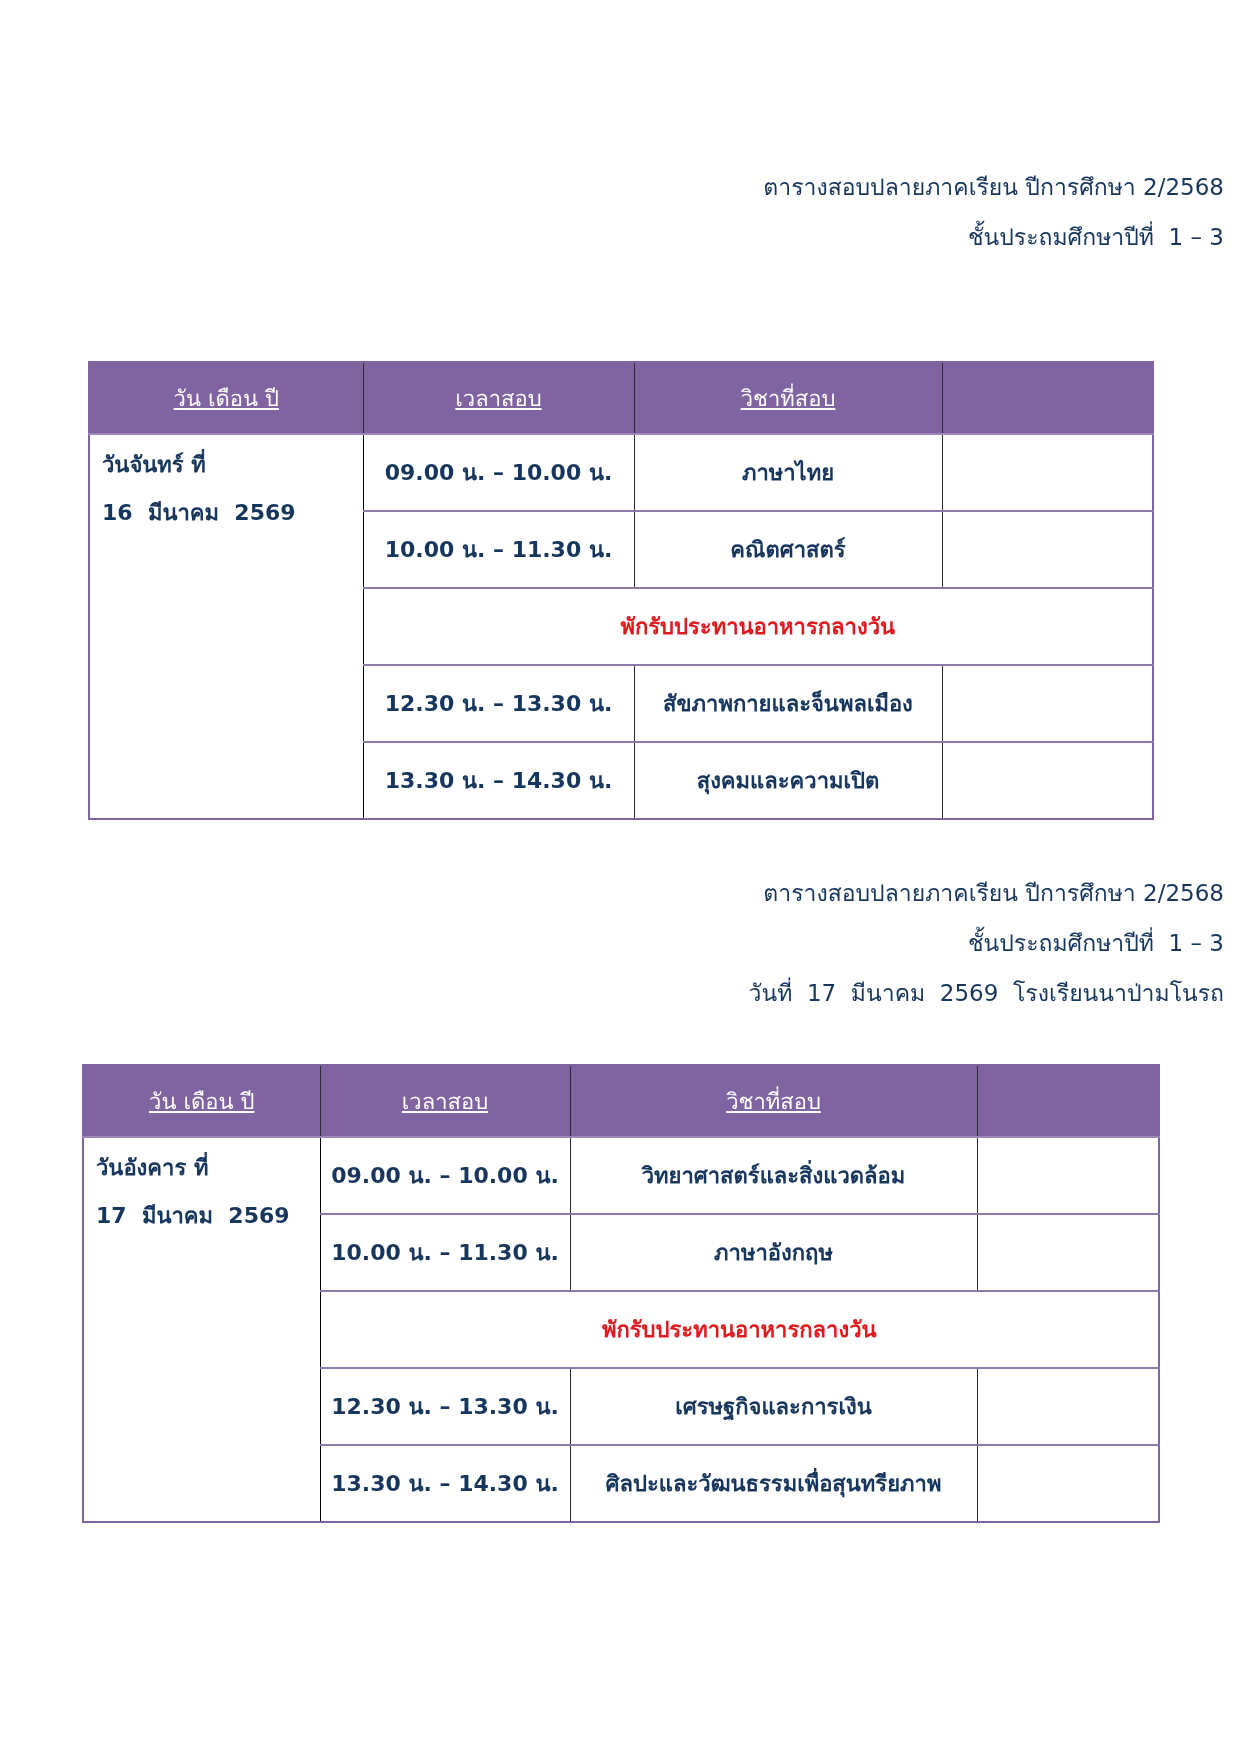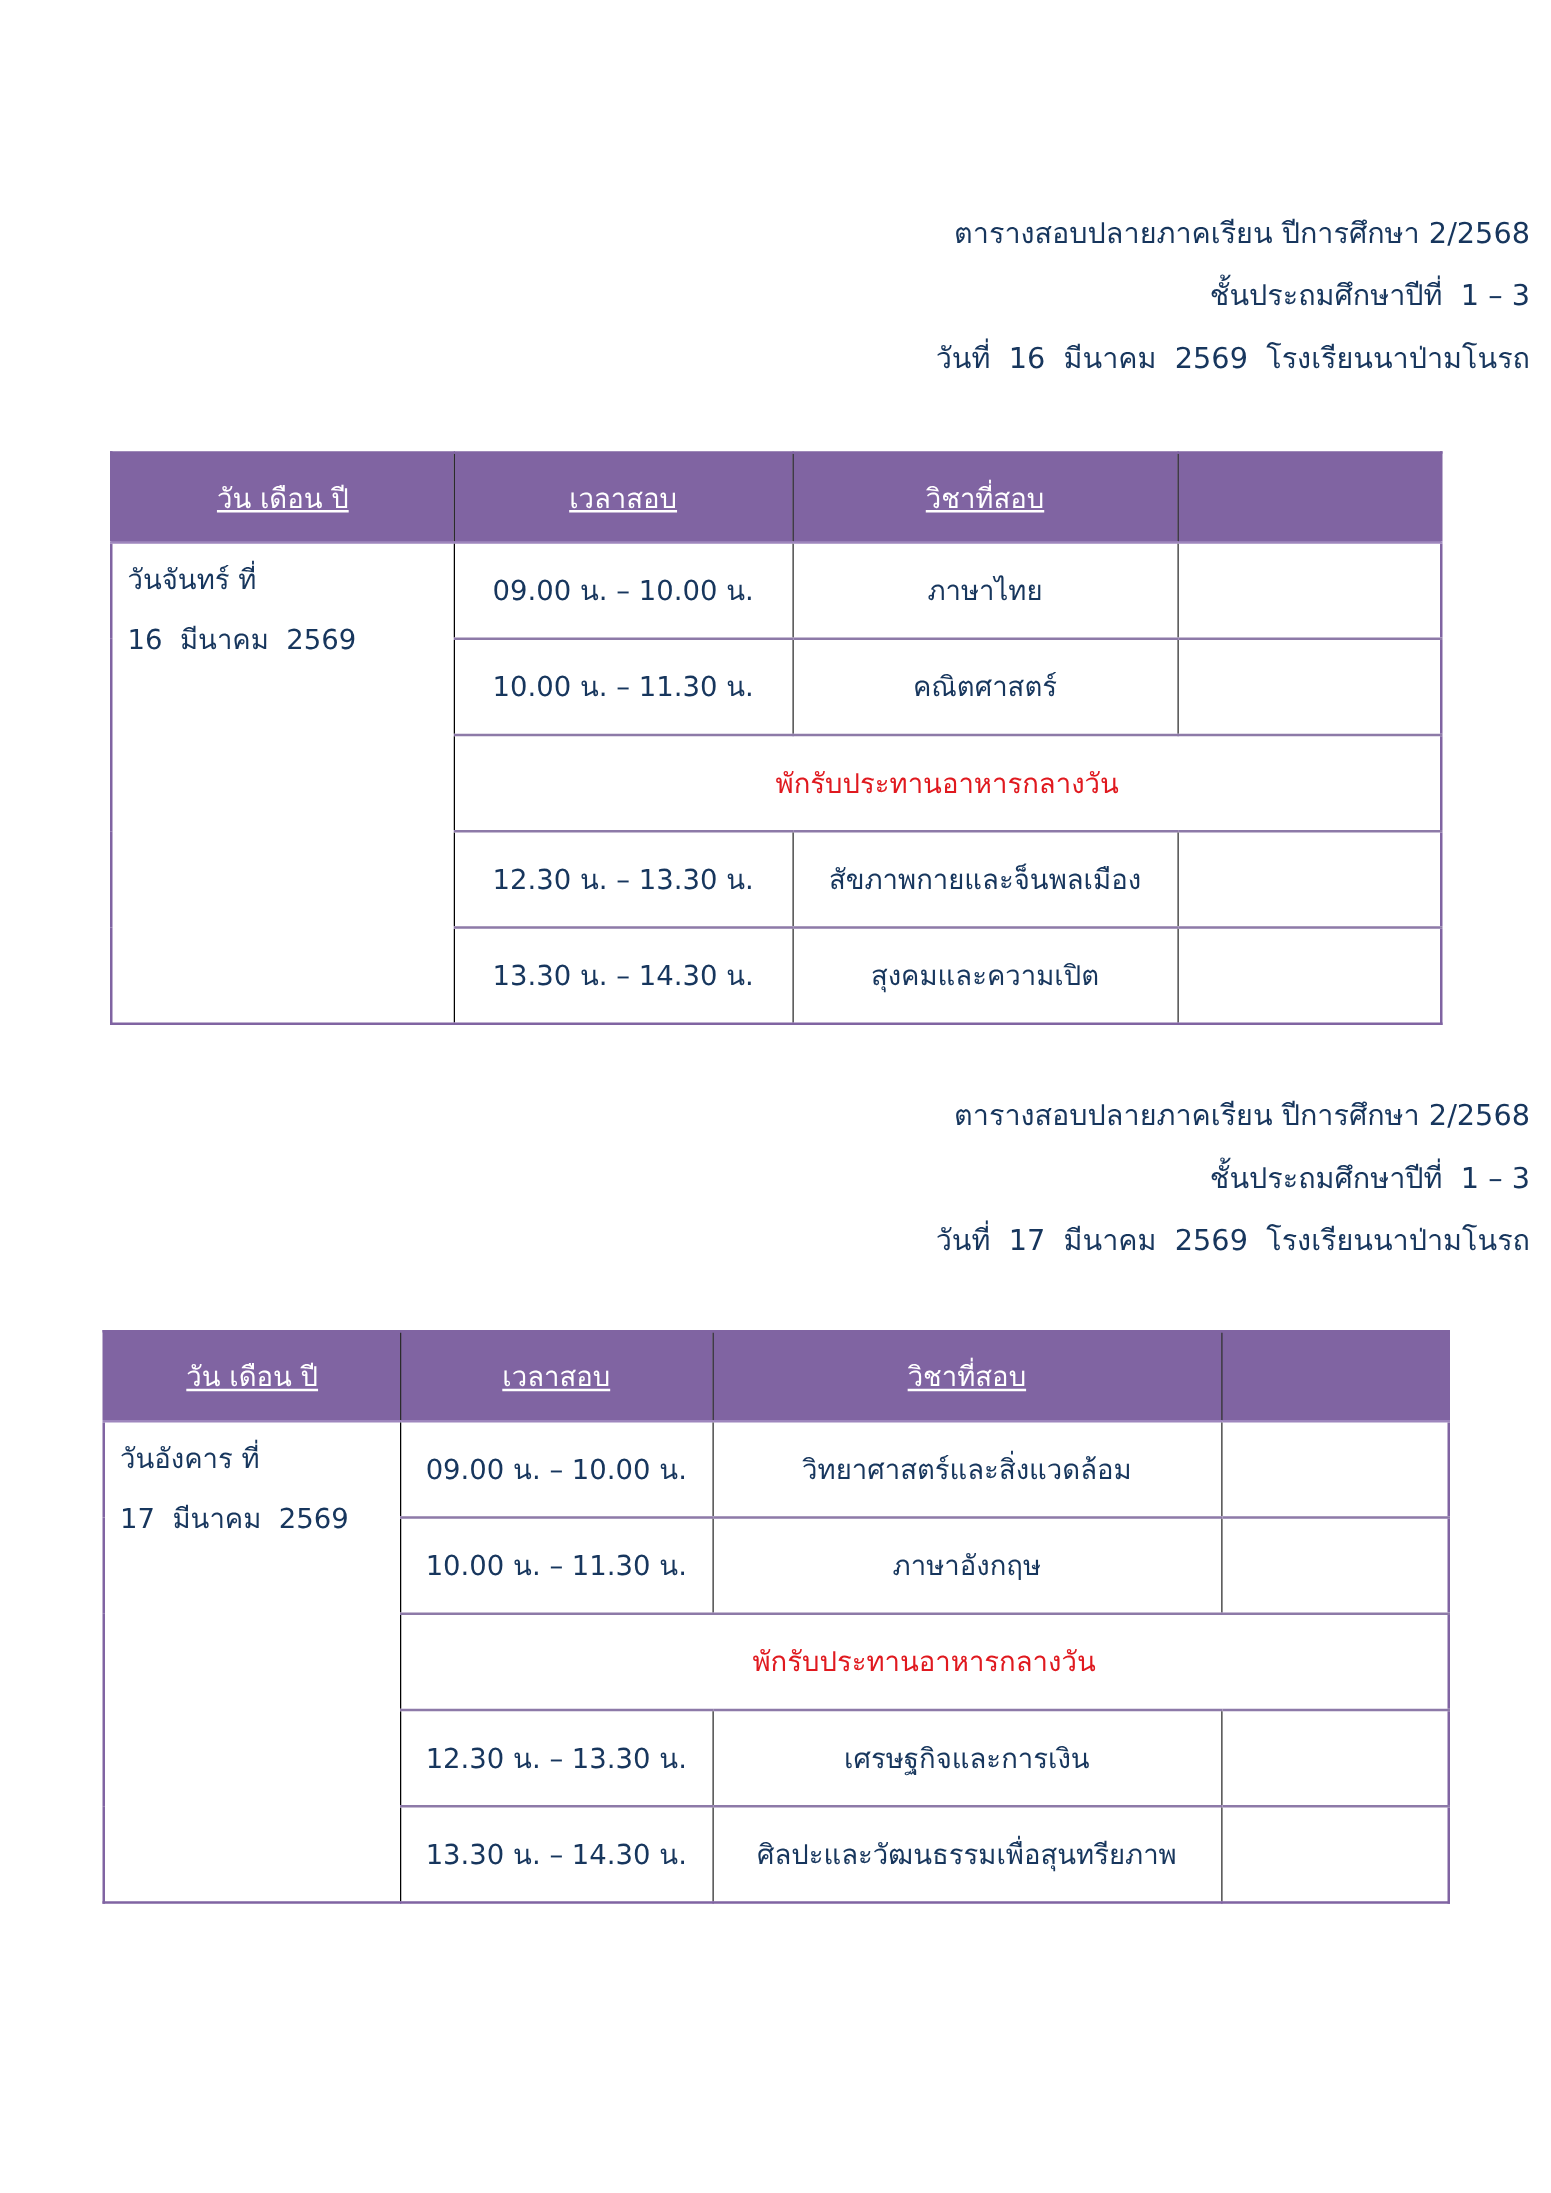--- a/index.html
+++ b/index.html
@@ -8,34 +8,33 @@
   .title-block { position:absolute; left:0; width:1224px; text-align:right; }
   .title-line { font-size:23px; line-height:50px; height:50px; color:#17365d; white-space:pre; }
   table.exam { position:absolute; border-collapse:collapse; table-layout:fixed;
                border:2px solid #8064a2; }
   table.exam th { background:#8064a2; color:#ffffff; font-weight:normal; font-size:22px;
                   height:70px; text-align:center; vertical-align:middle; padding:0;
                   border-left:1px solid #2b2b2b; border-bottom:2px solid #9e86bd;text-decoration:underline; }
   table.exam th:first-child { border-left:none; }
   table.exam td { height:75px; font-size:22px; text-align:center; vertical-align:middle;
                   padding:0; border-left:1px solid #2b2b2b; border-top:2px solid #8d7aa8;
-                  color:#17365d; white-space:nowrap; }
+                  color:#17365d; white-space:nowrap;font-weight:bold; }
   table.exam td.datecell { text-align:left; vertical-align:top; border-left:none;
                            padding:6px 0 0 12px; line-height:48px; white-space:pre; }
   table.exam td.lunch { color:#e0191f;border-radius:23px; }
   table.exam td.note { border-left:1px solid #2b2b2b; }
   table.exam td.time { border-left:1px solid #000000; }
 </style>
 </head>
 <body>
 
 <div class="title-block" style="top:162px;">
   <div class="title-line">ตารางสอบปลายภาคเรียน ปีการศึกษา 2/2568</div>
   <div class="title-line">ชั้นประถมศึกษาปีที่  1 – 3</div>
-  <div class="title-line">วันที่  16  มีนาคม  2569  โรงเรียนนาป่ามโนรถ</div>
 </div>
 
 <table class="exam" style="left:88px; top:361px; width:1064px;">
   <colgroup>
       <col style="width:274px">
       <col style="width:271px">
       <col style="width:308px">
       <col style="width:211px">
     </colgroup>
   <thead>

